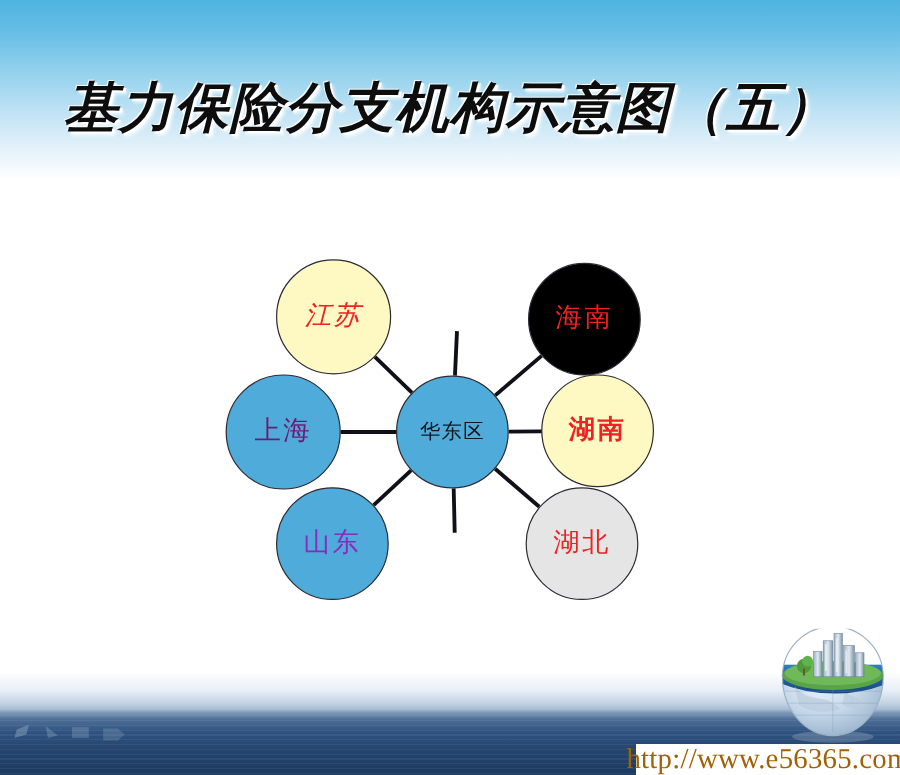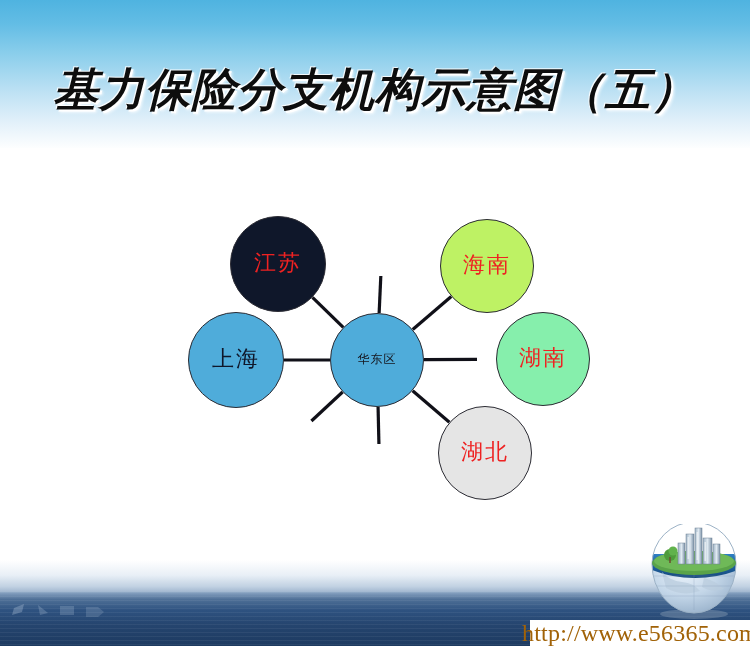--- a/index.html
+++ b/index.html
@@ -133,21 +133,21 @@
     font-family: "Liberation Serif", "DejaVu Serif", serif;
     line-height: 1;
     letter-spacing: 2px;
   }
   .node-label {
     display: block;
     transform: translateY(-1px);
   }
   .node.center .node-label {
     color: #15151c;
-    font-size: 12px;
+    font-size: 17px;
     letter-spacing: 1px;
     text-align: right;
   }
   .node.leaf .node-label {
     font-size: 22px;
   }
 
   
   .logo {
     position: absolute;
@@ -200,33 +200,36 @@
     <svg class="links" viewBox="0 0 750 646">
         <line x1="379.1341600631765" y1="313.0484786101159" x2="380.8204322759048" y2="275.95048993009436" stroke="#101018" stroke-width="3.2" stroke-linecap="butt"></line>
         <line x1="412.73087801701803" y1="329.46634060363914" x2="451.26912198298197" y2="296.53365939636086" stroke="#101018" stroke-width="3.2" stroke-linecap="butt"></line>
         <line x1="423.9989125279097" y1="359.68027950661286" x2="477.0010874720903" y2="359.31972049338714" stroke="#101018" stroke-width="3.2" stroke-linecap="butt"></line>
         <line x1="412.61513371061005" y1="390.66858736191426" x2="449.38486628938995" y2="422.33141263808574" stroke="#101018" stroke-width="3.2" stroke-linecap="butt"></line>
         <line x1="378.0760537493639" y1="406.98768038889" x2="378.9239462506361" y2="444.01231961111" stroke="#101018" stroke-width="3.2" stroke-linecap="butt"></line>
         <line x1="342.58323206698185" y1="392.0075941777069" x2="311.41676793301815" y2="420.9924058222931" stroke="#101018" stroke-width="3.2" stroke-linecap="butt"></line>
         <line x1="330" y1="360" x2="284" y2="360" stroke="#101018" stroke-width="3.2" stroke-linecap="butt"></line>
         <line x1="343.2586815078004" y1="327.28114570453374" x2="312.4592188856506" y2="297.41500013154" stroke="#101018" stroke-width="3.2" stroke-linecap="butt"></line>
       </svg>
-      <div class="node leaf" style="left: 440px; top: 219px; width: 94px; height: 94px; background: #bef264;">
+      <div class="node leaf" style="left: 440px; top: 219px; width: 94px; height: 94px; background: #000000;">
         <span class="node-label" style="color: rgb(238, 34, 34);">海南</span>
       </div>
-      <div class="node leaf" style="left: 496px; top: 312px; width: 94px; height: 94px; background: #86efac;">
+      <div class="node leaf" style="left: 451px; top: 312px; width: 94px; height: 94px; background: #fef9c3; font-weight: bold;">
         <span class="node-label" style="color: rgb(238, 34, 34);">湖南</span>
       </div>
       <div class="node leaf" style="left: 438px; top: 406px; width: 94px; height: 94px; background: #e5e5e5;">
         <span class="node-label" style="color: rgb(238, 34, 34);">湖北</span>
       </div>
+      <div class="node leaf" style="left: 230px; top: 406px; width: 94px; height: 94px; background: rgb(79, 172, 218);">
+        <span class="node-label" style="color: rgb(139, 43, 190);">山东</span>
+      </div>
       <div class="node leaf" style="left: 188px; top: 312px; width: 96px; height: 96px; background: rgb(79, 172, 218);">
-        <span class="node-label" style="color: #0f172a;">上海</span>
-      </div>
-      <div class="node leaf" style="left: 230px; top: 216px; width: 96px; height: 96px; background: #0f172a;">
+        <span class="node-label" style="color: #701a75;">上海</span>
+      </div>
+      <div class="node leaf" style="left: 230px; top: 216px; width: 96px; height: 96px; background: #fef9c3; font-style: italic;">
         <span class="node-label" style="color: rgb(238, 34, 34);">江苏</span>
       </div>
       <div class="node center" style="left: 330px; top: 313px; width: 94px; height: 94px; background: rgb(79, 172, 218);">
         <span class="node-label" style="color: rgb(21, 21, 28);">华东区</span>
       </div>
     </div>
 
   <svg class="logo" viewBox="0 0 104 96">
     <defs>
       <radialGradient id="globeG" cx="38%" cy="30%" r="78%">

